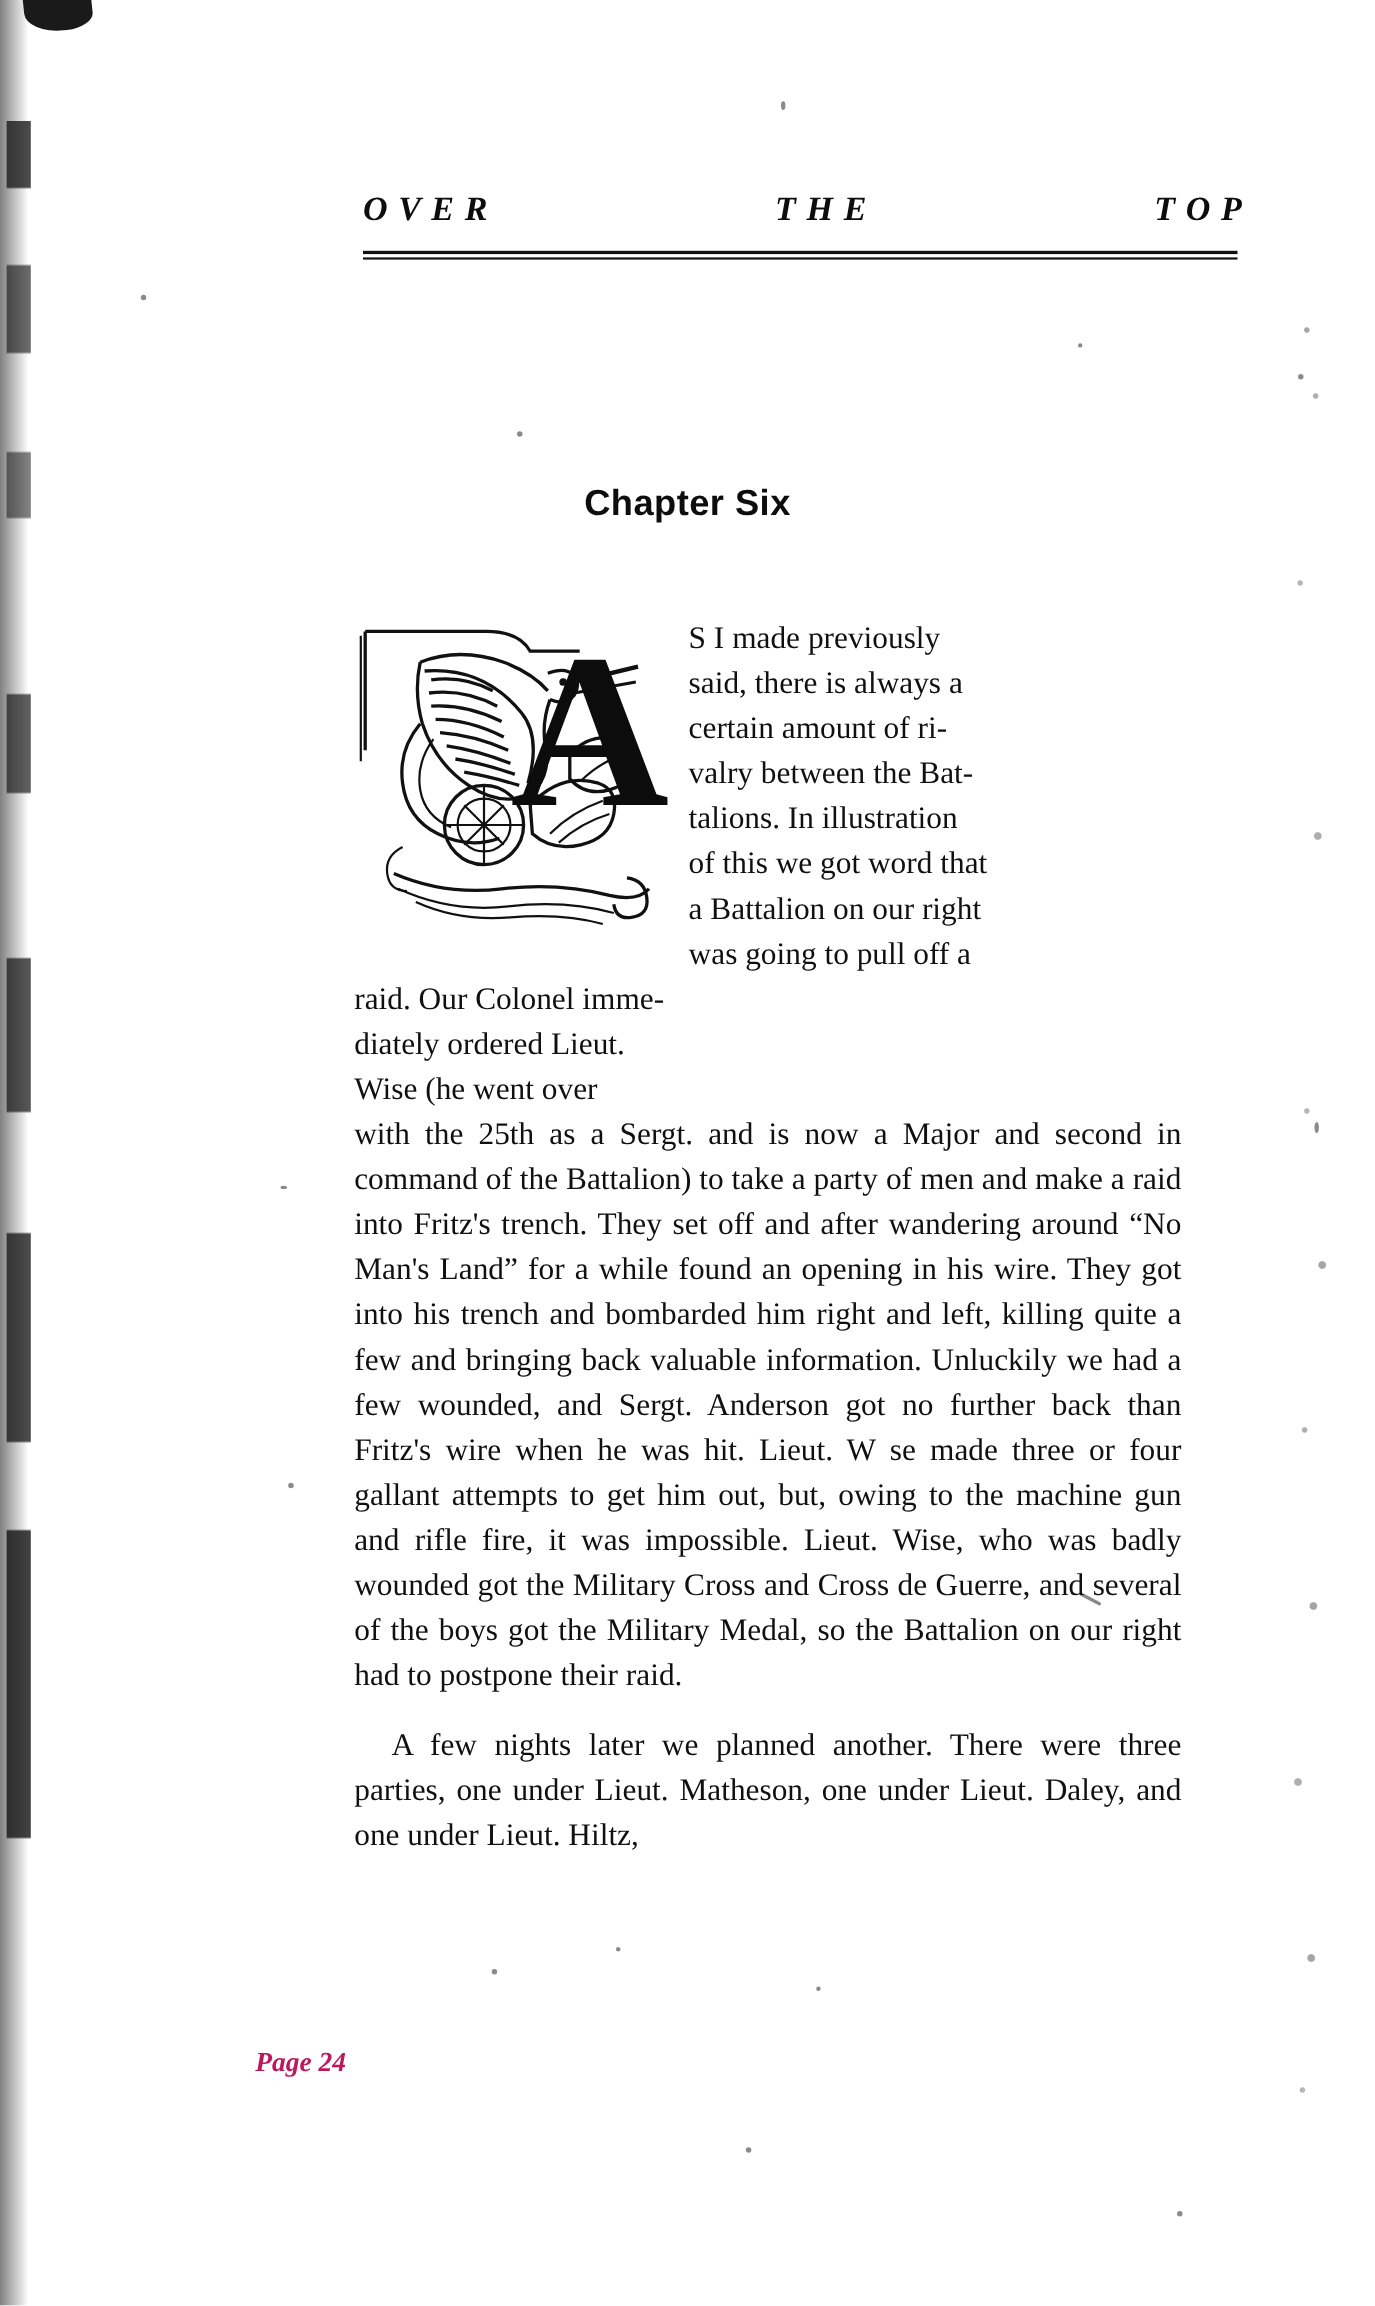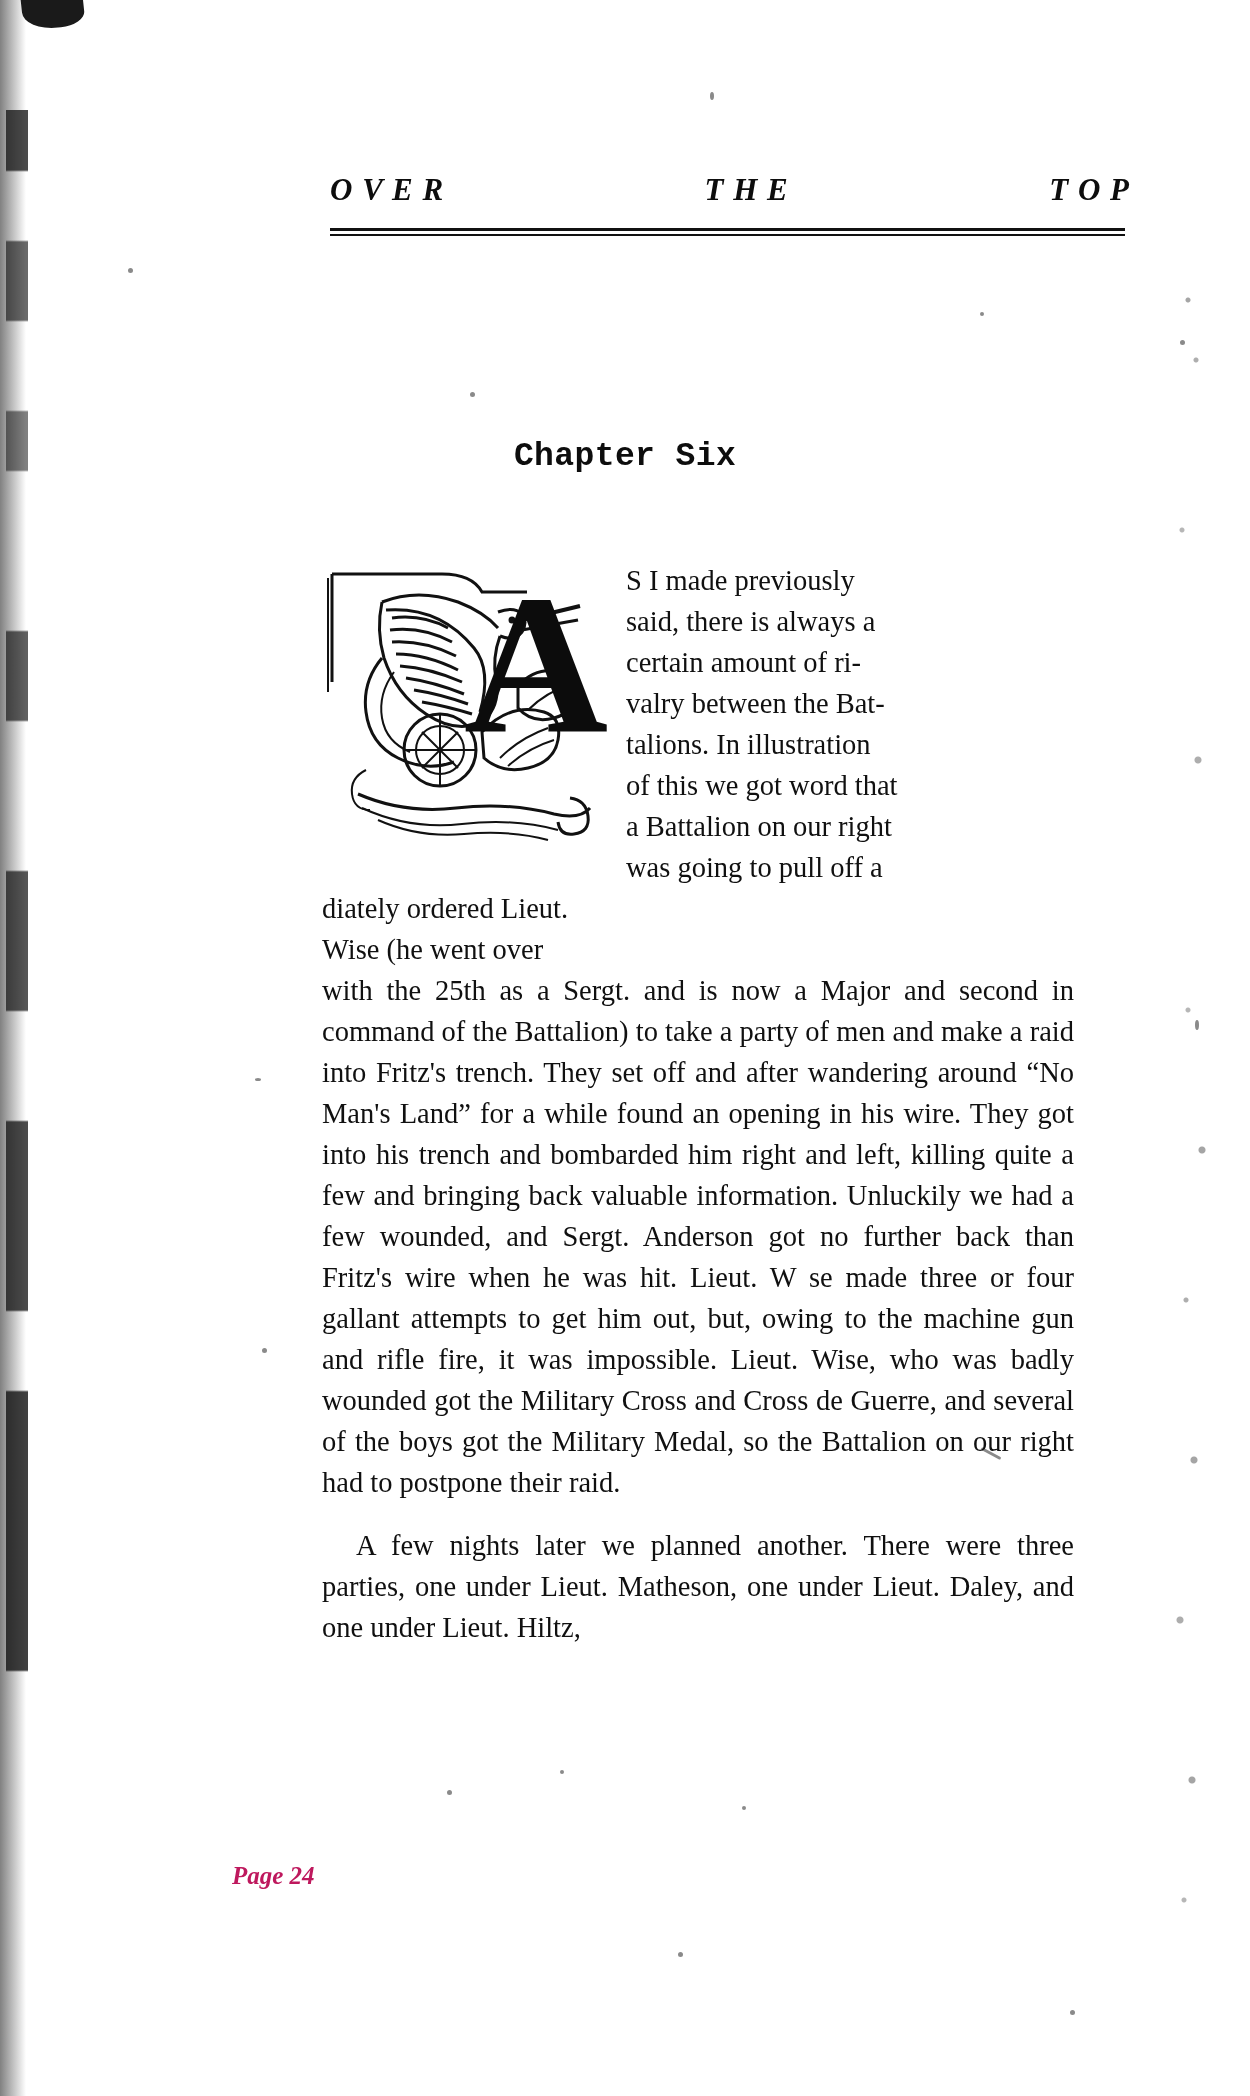--- a/index.html
+++ b/index.html
@@ -123,21 +123,21 @@
   }
   .rule-double::before { top: 0; }
   .rule-double::after { top: 6px; height: 2px; }
 
   .chapter-title {
     position: absolute;
     left: 0;
     top: 438px;
     width: 1250px;
     text-align: center;
-    font-family: Liberation Mono, monospace;
+    font-family: Liberation Sans, sans-serif;
     font-weight: bold;
     font-size: 33px;
     letter-spacing: 0.4px;
     color: #0d0d0d;
   }
 
   
   .textblock {
     position: absolute;
     left: 322px;
@@ -277,20 +277,21 @@
 
     <div class="opening-lines">
       <span class="ol">S I made previously</span>
       <span class="ol">said, there is always a</span>
       <span class="ol">certain amount of ri-</span>
       <span class="ol">valry between the Bat-</span>
       <span class="ol">talions.   In illustration</span>
       <span class="ol">of this we got word that</span>
       <span class="ol">a Battalion on our right</span>
       <span class="ol">was going to pull off a</span>
+      <span class="ol">raid. Our Colonel imme-</span>
       <span class="ol">diately ordered Lieut.</span>
       <span class="ol">Wise (he went over</span>
     </div>
 
     <p class="para">with the 25th as a Sergt. and is now a Major and second in command of the Battalion) to take a party of men and make a raid into Fritz's trench. They set off and after wandering around “No Man's Land” for a while found an opening in his wire. They got into his trench and bombarded him right and left, killing quite a few and bringing back valuable information.   Unluckily we had a few wounded, and Sergt. Anderson got no further back than Fritz's wire when he was hit.   Lieut. W se made three or four gallant attempts to get him out, but, owing to the machine gun and rifle fire, it was impossible.   Lieut. Wise, who was badly   wounded got the Military Cross and Cross de Guerre, and several of the boys got the Military Medal, so the Battalion on our right had to postpone their raid.</p>
     <p class="para indent">A few nights later we planned another.   There were three parties, one under Lieut. Matheson, one under Lieut. Daley, and one under Lieut. Hiltz,</p>
   </div>
 
   <div class="page-number">Page 24</div>
 </div>

